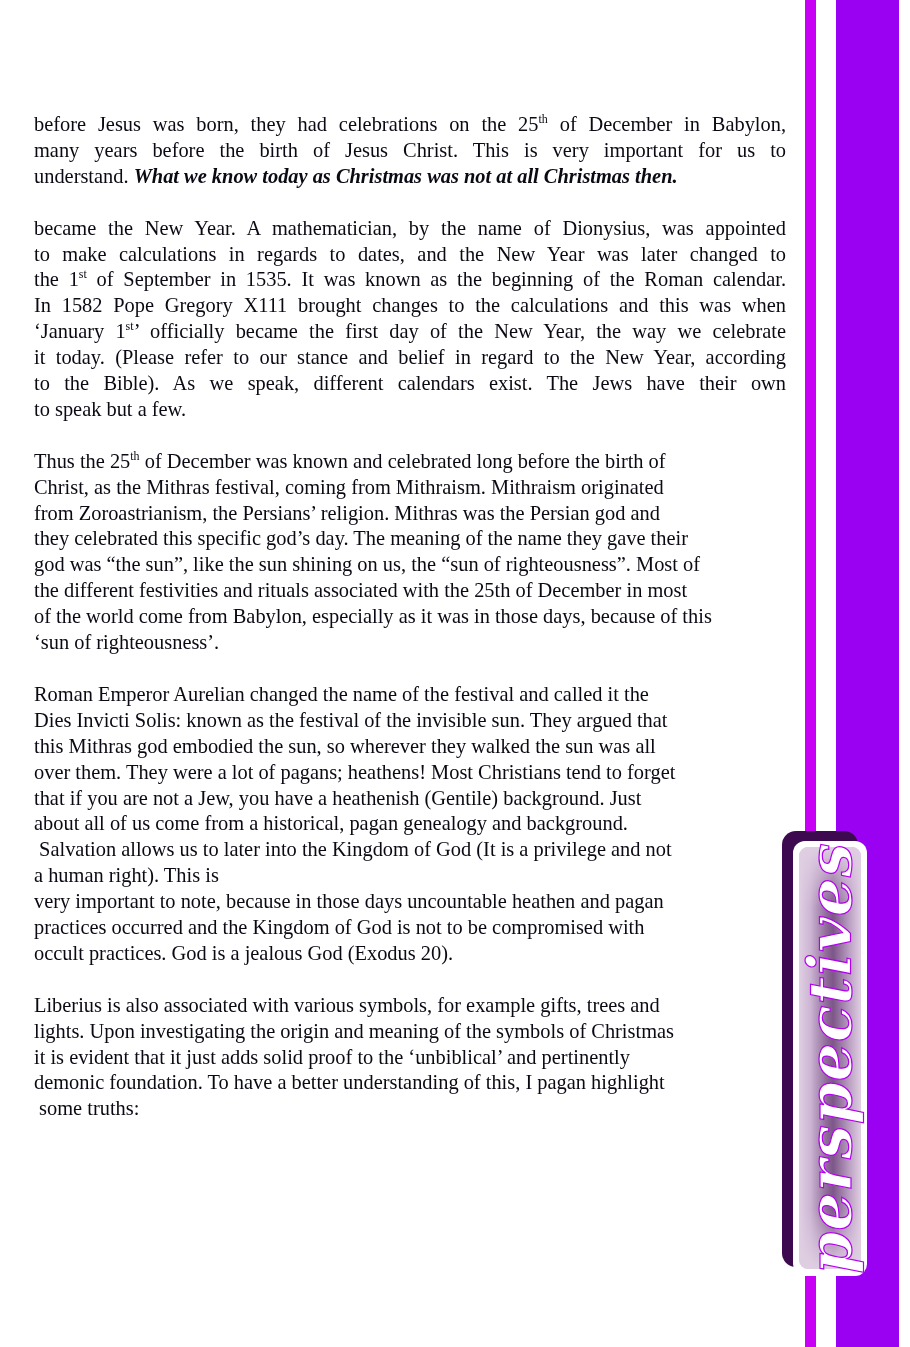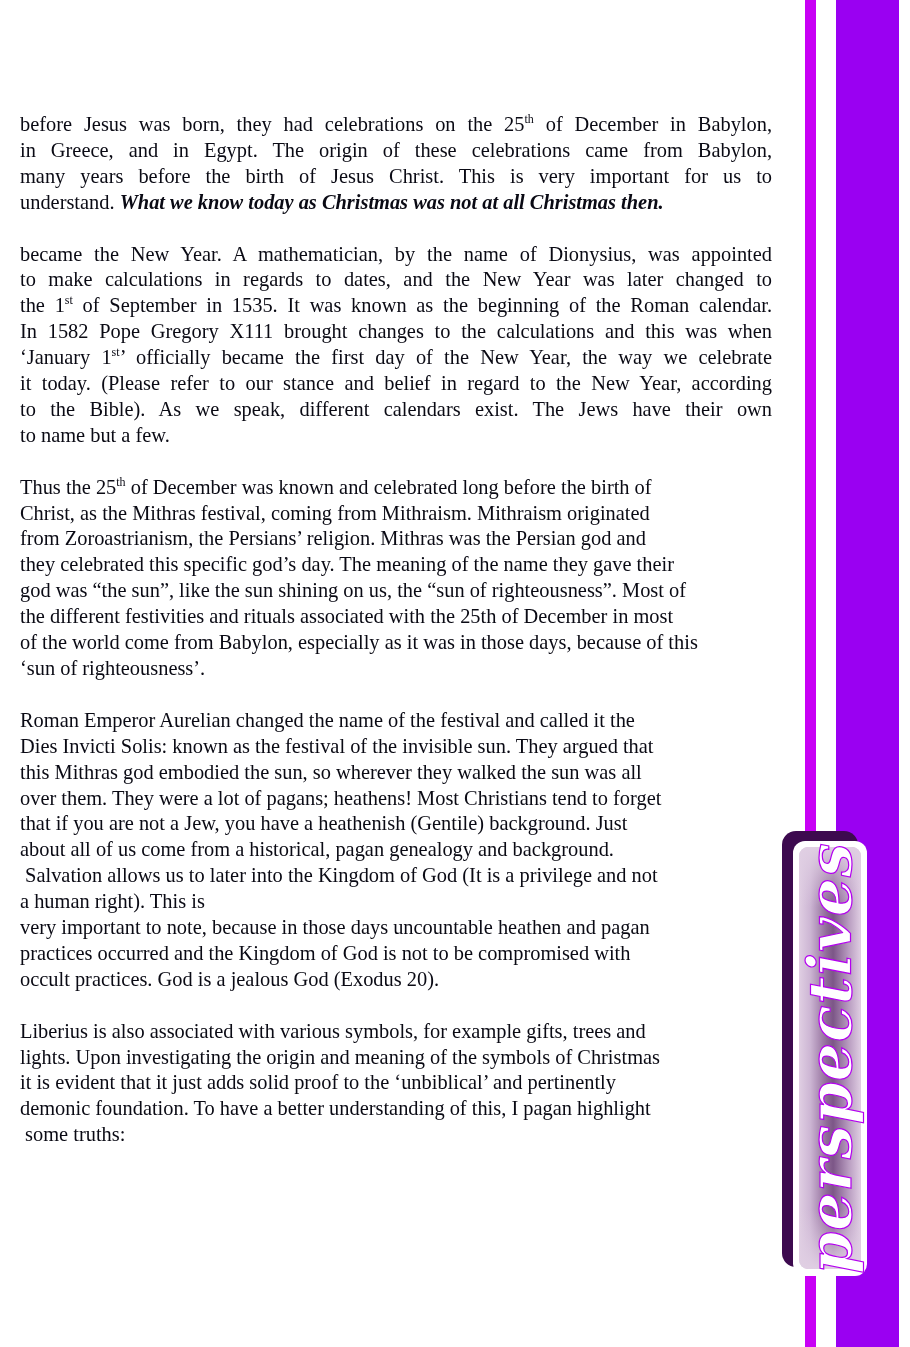--- a/index.html
+++ b/index.html
@@ -14,21 +14,21 @@
   .tab-inner { position:absolute; left:799px; top:847px; width:62px; height:422px; border-radius:9px;
                background:linear-gradient(90deg,#e0cfe3 0%,#cdb6d4 18%,#8e6a97 45%,#7c5687 55%,#b89cc0 80%,#e0cfe3 100%); }
   .tab-inner::before { content:""; position:absolute; left:0; right:0; top:0; height:60px; border-radius:9px 9px 0 0;
                background:linear-gradient(180deg,#e0cfe3 0%, rgba(224,207,227,0) 100%); }
   .tab-inner::after { content:""; position:absolute; left:0; right:0; bottom:0; height:60px; border-radius:0 0 9px 9px;
                background:linear-gradient(0deg,#e0cfe3 0%, rgba(224,207,227,0) 100%); }
   .tab-text { position:absolute; left:830px; top:1058px; transform:translate(-50%,-50%) rotate(-90deg);
               font-family:"DejaVu Serif", serif; font-style:italic; font-weight:bold; font-size:60px;
               color:#ffffff; white-space:nowrap; letter-spacing:1px;
               -webkit-text-stroke:1.2px #b400f0; }
-  .content { position:absolute; left:20px; top:112px; width:752px; font-size:20.4px; line-height:25.9px; }
+  .content { position:absolute; left:34px; top:112px; width:752px; font-size:20.4px; line-height:25.9px; }
   p { margin:0 0 25.9px 0; }
   .just { text-align:justify; }
   .line { display:block; white-space:nowrap; }
   .just .line { text-align-last:justify; }
   .just .line.last { text-align-last:left; }
   sup { font-size:12px; line-height:0; vertical-align:8px; }
   .emph { font-weight:bold; font-style:italic; }
 </style>
 </head>
 <body>
@@ -36,34 +36,33 @@
 <div class="bar-thin"></div>
 <div class="bar-thick"></div>
 <div class="tab-shadow"></div>
 <div class="tab-frame"></div>
 <div class="tab-inner"></div>
 <div class="tab-text">perspectives</div>
 
 <div class="content">
   <p class="just">
     <span class="line"><span>before Jesus was born, they had celebrations on the 25</span><sup>th</sup><span> of December in Babylon,</span></span>
-    <span class="line">in Greece, and in Egypt. The origin of these celebrations came from Babylon,</span>
     <span class="line">many years before the birth of Jesus Christ. This is very important for us to</span>
     <span class="line last"><span>understand. </span><span class="emph">What we know today as Christmas was not at all Christmas then.</span></span>
   </p>
 
   <p class="just">
     <span class="line">became the New Year. A mathematician, by the name of Dionysius, was appointed</span>
     <span class="line">to make calculations in regards to dates, and the New Year was later changed to</span>
     <span class="line"><span>the 1</span><sup>st</sup><span> of September in 1535. It was known as the beginning of the Roman calendar.</span></span>
     <span class="line">In 1582 Pope Gregory X111 brought changes to the calculations and this was when</span>
     <span class="line"><span>‘January 1</span><sup>st</sup><span>’ officially became the first day of the New Year, the way we celebrate</span></span>
     <span class="line">it today. (Please refer to our stance and belief in regard to the New Year, according</span>
     <span class="line">to the Bible). As we speak, different calendars exist. The Jews have their own</span>
-    <span class="line last">to name but a few.</span>
+    <span class="line last">to speak but a few.</span>
   </p>
 
   <p>
     <span class="line"><span>Thus the 25</span><sup>th</sup><span> of December was known and celebrated long before the birth of</span></span>
     <span class="line">Christ, as the Mithras festival, coming from Mithraism. Mithraism originated</span>
     <span class="line">from Zoroastrianism, the Persians’ religion. Mithras was the Persian god and</span>
     <span class="line">they celebrated this specific god’s day. The meaning of the name they gave their</span>
     <span class="line">god was “the sun”, like the sun shining on us, the “sun of righteousness”. Most of</span>
     <span class="line">the different festivities and rituals associated with the 25th of December in most</span>
     <span class="line">of the world come from Babylon, especially as it was in those days, because of this</span>

